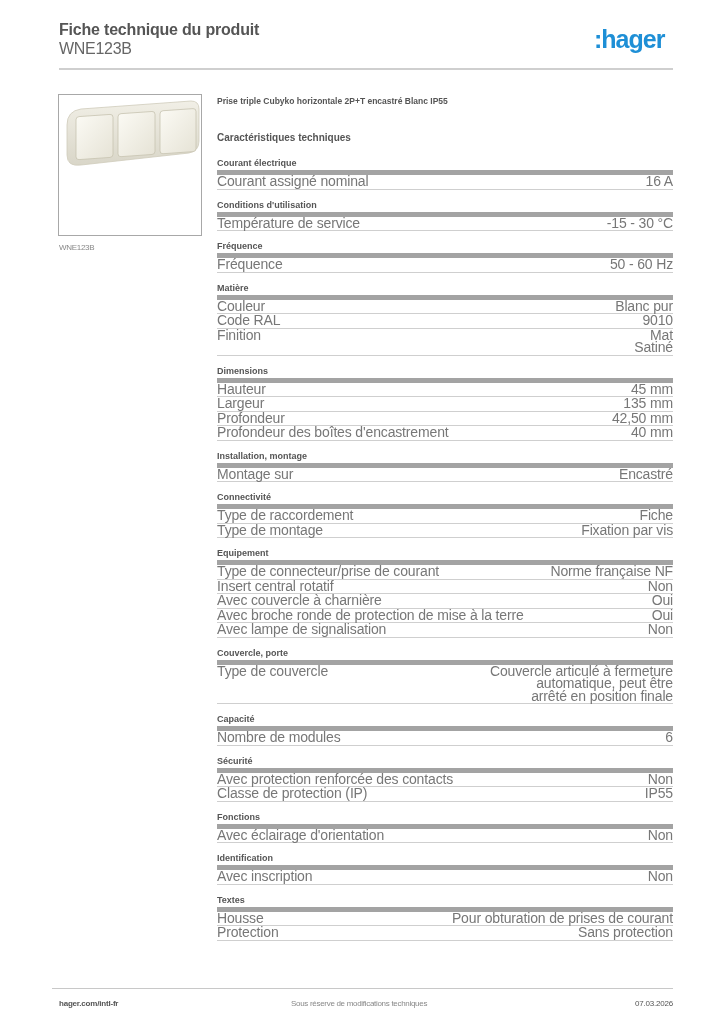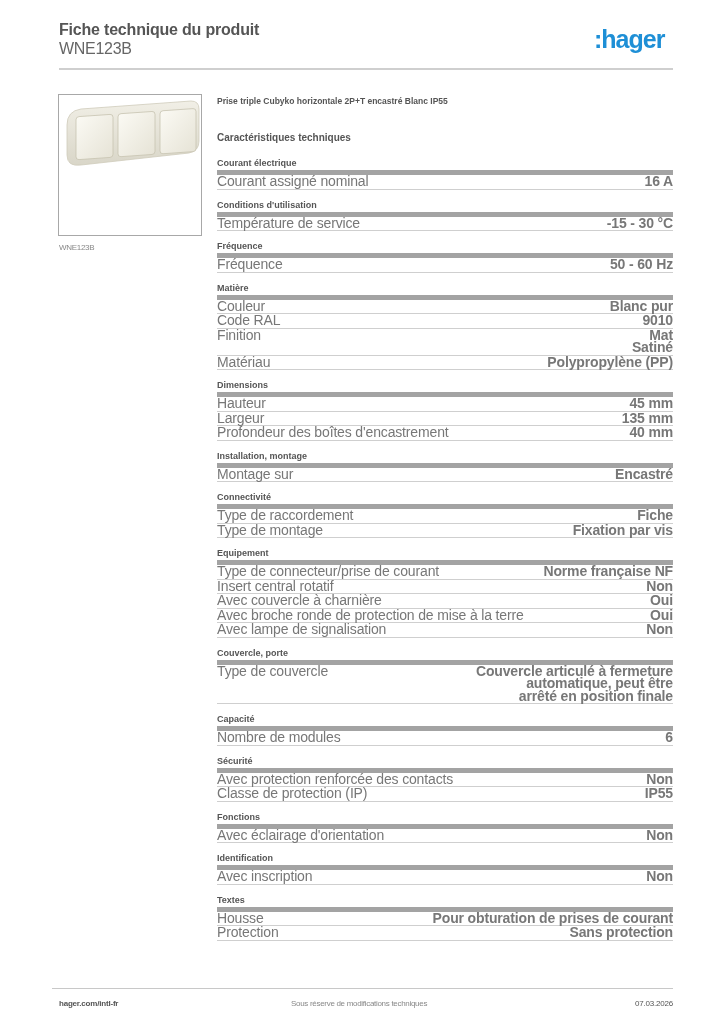--- a/index.html
+++ b/index.html
@@ -36,21 +36,21 @@
       font-size: 9px; font-weight: bold; color: #555; line-height: 12px;
       padding-bottom: 1px; border-bottom: 5px solid #a3a3a3;
     }
     .row {
       display: flex; justify-content: space-between; align-items: flex-start;
       border-bottom: 1px solid #cfcfcf; font-size: 14px; color: #777; line-height: 12.5px;
       padding: 0 0 1px 0;
     }
     .row .label { flex: 0 0 auto; letter-spacing: -0.15px; }
     .row .value { text-align: right; letter-spacing: -0.15px; max-width: 260px; }
-    .row .value span { display: block; font-weight: bold; }
+    .row .value span { display: block; }
 
     .footer-rule { position: absolute; left: 52px; top: 988px; width: 621px; height: 1px; background: #c8c8c8; }
     .footer { position: absolute; left: 59px; top: 999px; width: 614px; font-size: 8px; }
     .footer .left { position: absolute; left: 0; font-weight: bold; color: #555; letter-spacing: -0.2px; }
     .footer .center { position: absolute; left: 232px; color: #888; letter-spacing: -0.3px; }
     .footer .right { position: absolute; right: 0; font-weight: normal; color: #555; letter-spacing: -0.2px; }
   </style>
 </head>
 <body>
 
@@ -129,39 +129,39 @@
               <span>9010</span>
             </div>
           </div>
           <div class="row">
             <div class="label">Finition</div>
             <div class="value">
               <span>Mat</span>
               <span>Satiné</span>
             </div>
           </div>
-          <div class="row">
-            <div class="label">Matériau</div>
-            <div class="value">
-              <span>Polypropylène (PP)</span>
-            </div>
-          </div>
         </div>
         <div class="group">
           <div class="group-title">Dimensions</div>
           <div class="row">
             <div class="label">Hauteur</div>
             <div class="value">
               <span>45 mm</span>
             </div>
           </div>
           <div class="row">
             <div class="label">Largeur</div>
             <div class="value">
               <span>135 mm</span>
+            </div>
+          </div>
+          <div class="row">
+            <div class="label">Profondeur</div>
+            <div class="value">
+              <span>42,50 mm</span>
             </div>
           </div>
           <div class="row">
             <div class="label">Profondeur des boîtes d'encastrement</div>
             <div class="value">
               <span>40 mm</span>
             </div>
           </div>
         </div>
         <div class="group">

